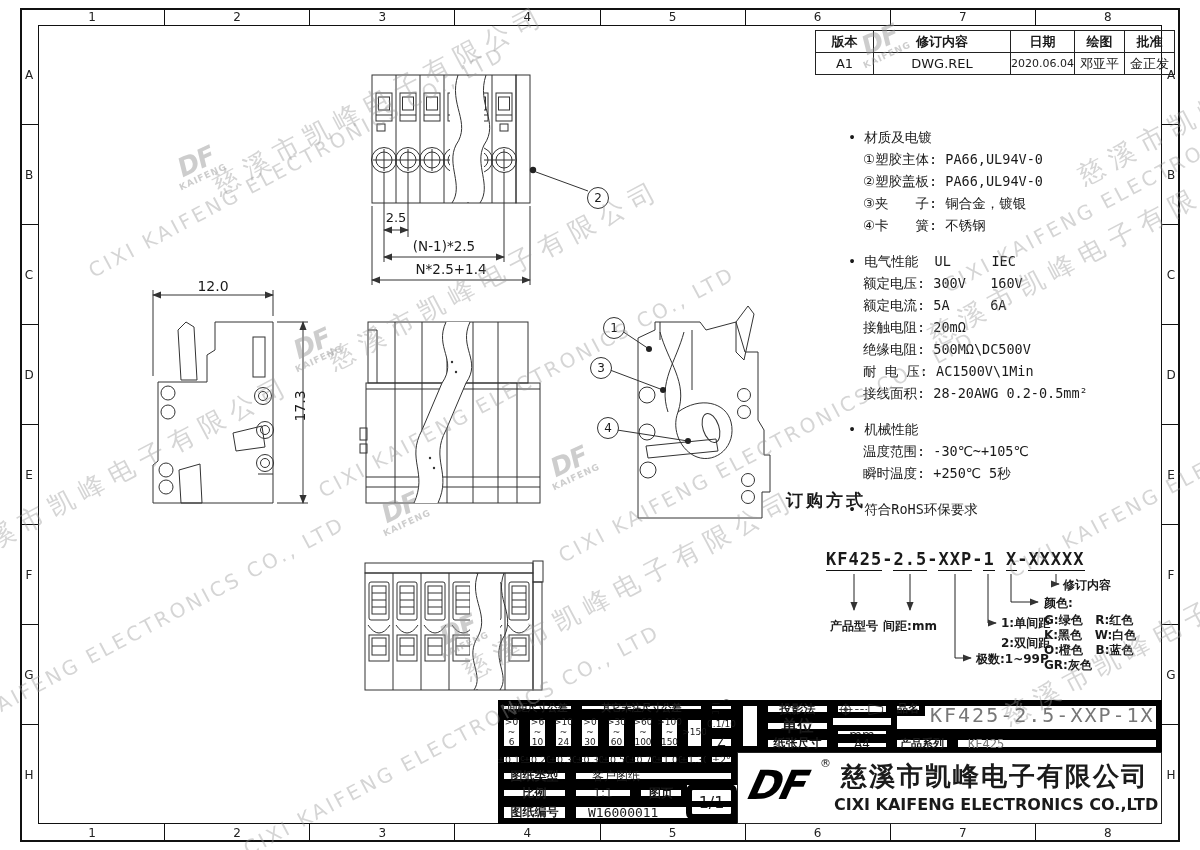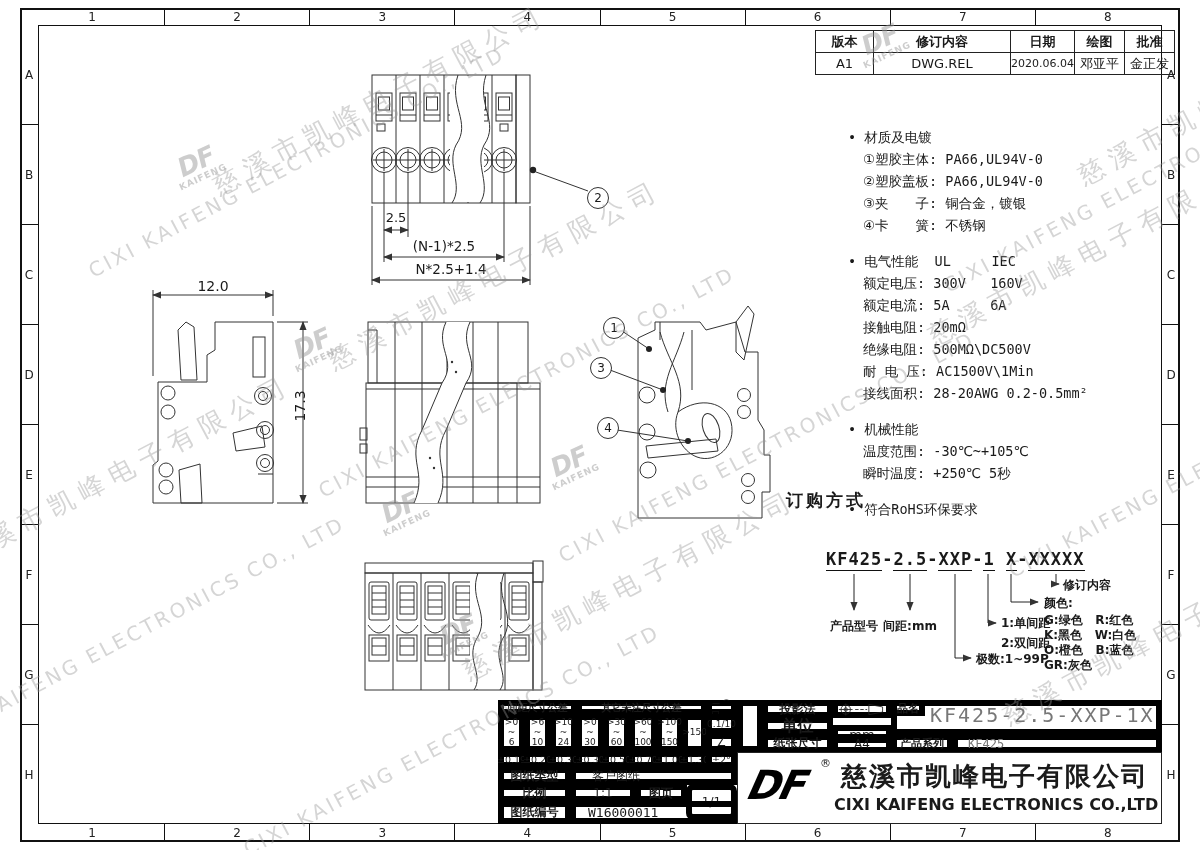--- a/index.html
+++ b/index.html
@@ -413,21 +413,21 @@
   <div class="cell tolv" style="left:629px;top:751px;width:28px;height:17px;">±0.70</div>
   <div class="cell tolv" style="left:656px;top:751px;width:27px;height:17px;">±1.00</div>
   <div class="cell tolv" style="left:682px;top:751px;width:25px;height:17px;">±1.30</div>
   <div class="cell tolv" style="left:706px;top:751px;width:31px;height:17px;">±2°</div>
 
   <div class="cell lab" style="left:498px;top:767px;width:73px;height:18px;font-size:12px;">图纸类型</div>
   <div class="cell" style="left:570px;top:767px;width:167px;height:18px;font-size:12px;justify-content:flex-start;padding-left:16px;">客户图纸</div>
   <div class="cell lab" style="left:498px;top:784px;width:73px;height:18px;font-size:12px;">比例</div>
   <div class="cell" style="left:570px;top:784px;width:66px;height:18px;font-size:12px;">1:1</div>
   <div class="cell lab" style="left:635px;top:784px;width:52px;height:18px;font-size:12px;">图页</div>
-  <div class="cell" style="left:686px;top:784px;width:51px;height:36px;font-size:12px;border-radius:7px;">1/1</div>
+  <div class="cell" style="left:686px;top:784px;width:51px;height:36px;font-size:16px;border-radius:7px;">1/1</div>
   <div class="cell lab" style="left:498px;top:801px;width:73px;height:23px;font-size:12px;">图纸编号</div>
   <div class="cell mono" style="left:570px;top:801px;width:167px;height:23px;font-size:13px;justify-content:flex-start;padding-left:12px;">W16000011</div>
 
   <div class="cell" style="left:737px;top:700px;width:26px;height:52px;"></div>
   <div class="cell lab" style="left:762px;top:700px;width:71px;height:18px;font-size:12px;">投影法</div>
   <div class="cell" style="left:832px;top:700px;width:60px;height:18px;">
     <svg width="56" height="15" viewBox="0 0 56 15" fill="none" stroke="#222" stroke-width="1">
       <circle cx="9" cy="7.5" r="5.5"></circle>
         <circle cx="9" cy="7.5" r="2"></circle>
       <line x1="1" y1="7.5" x2="17" y2="7.5"></line>

